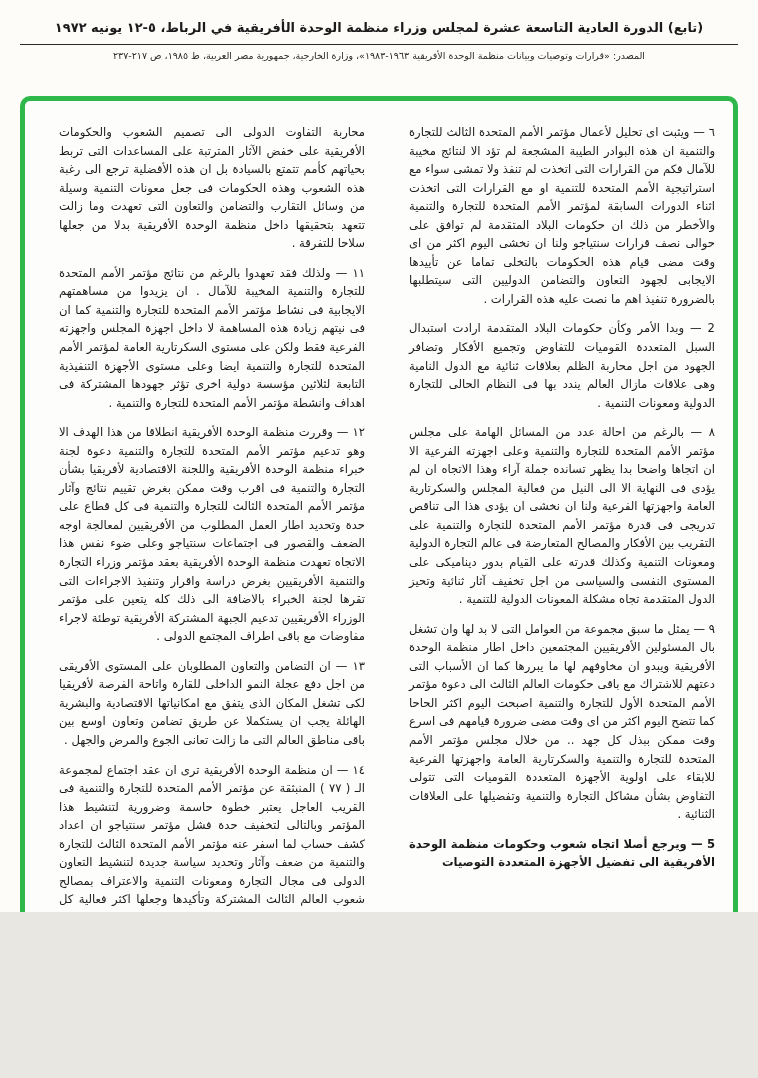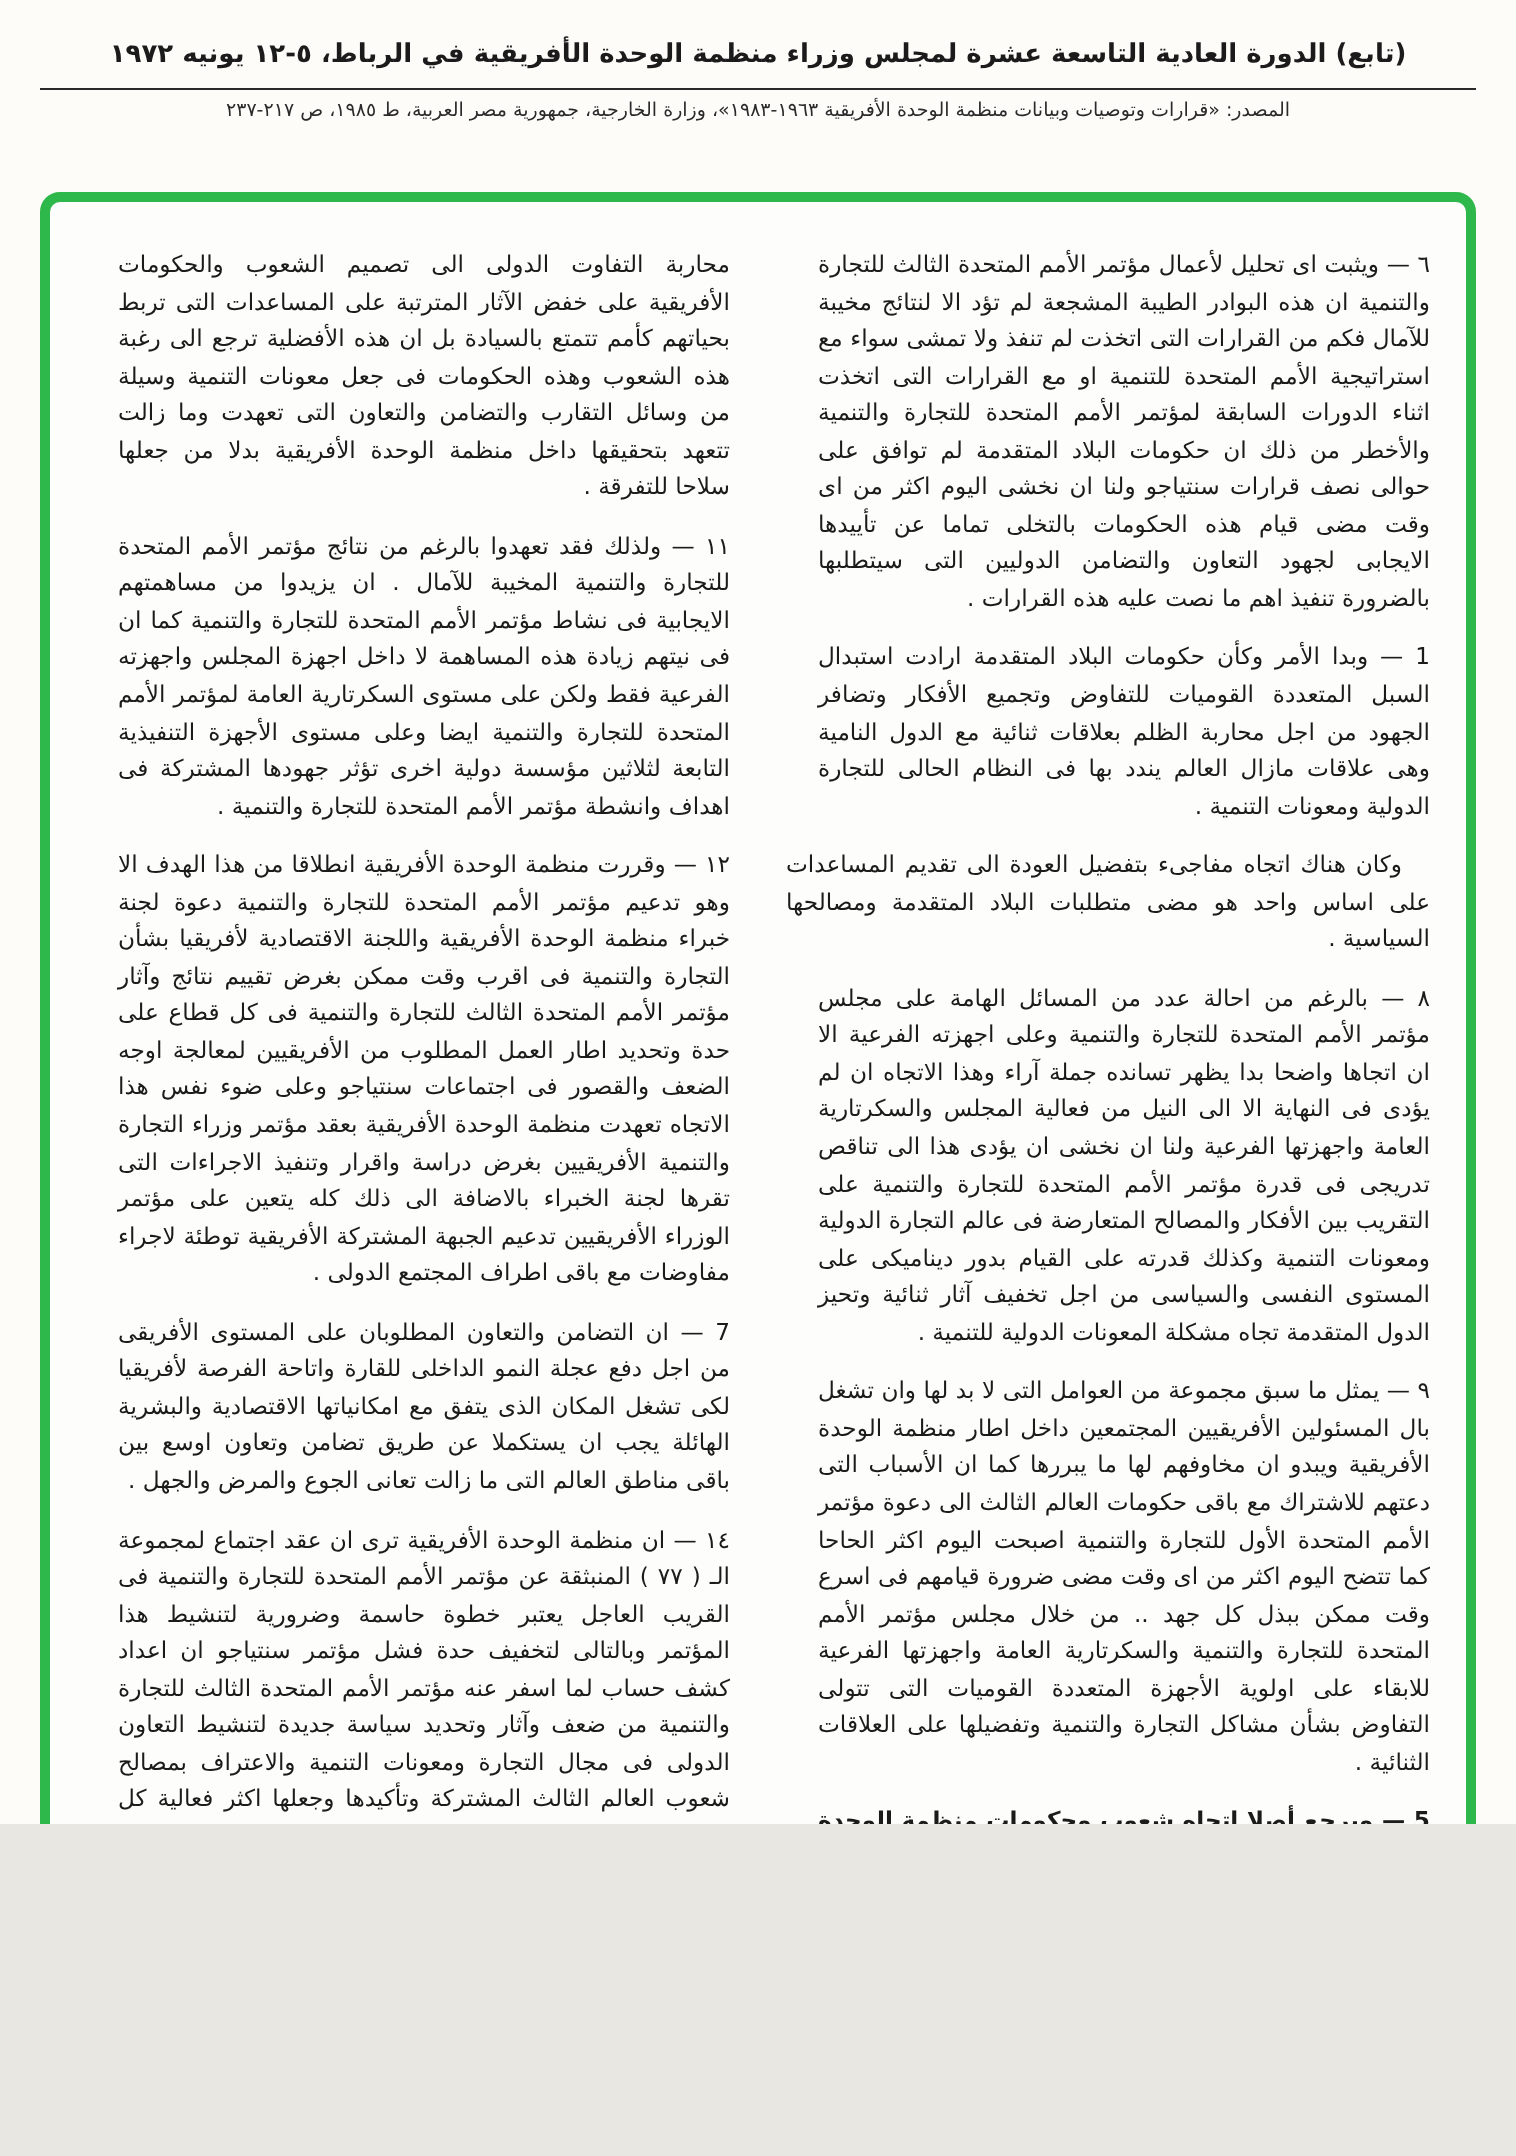--- a/index.html
+++ b/index.html
@@ -98,32 +98,31 @@
     <div class="header-title">(تابع) الدورة العادية التاسعة عشرة لمجلس وزراء منظمة الوحدة الأفريقية في الرباط، ٥-١٢ يونيه ١٩٧٢</div>
     <div class="header-rule"></div>
     <div class="source-line">المصدر: «قرارات وتوصيات وبيانات منظمة الوحدة الأفريقية ١٩٦٣-١٩٨٣»، وزارة الخارجية، جمهورية مصر العربية، ط ١٩٨٥، ص ٢١٧-٢٣٧</div>
   </div>
 
   <div class="content-frame">
     <div class="columns">
 
       <div class="column">
         <p class="no-indent">٦ — ويثبت اى تحليل لأعمال مؤتمر الأمم المتحدة الثالث للتجارة والتنمية ان هذه البوادر الطيبة المشجعة لم تؤد الا لنتائج مخيبة للآمال فكم من القرارات التى اتخذت لم تنفذ ولا تمشى سواء مع استراتيجية الأمم المتحدة للتنمية او مع القرارات التى اتخذت اثناء الدورات السابقة لمؤتمر الأمم المتحدة للتجارة والتنمية والأخطر من ذلك ان حكومات البلاد المتقدمة لم توافق على حوالى نصف قرارات سنتياجو ولنا ان نخشى اليوم اكثر من اى وقت مضى قيام هذه الحكومات بالتخلى تماما عن تأييدها الايجابى لجهود التعاون والتضامن الدوليين التى سيتطلبها بالضرورة تنفيذ اهم ما نصت عليه هذه القرارات .</p>
-        <p class="no-indent">1 — وبدا الأمر وكأن حكومات البلاد المتقدمة ارادت استبدال السبل المتعددة القوميات للتفاوض وتجميع الأفكار وتضافر الجهود من اجل محاربة الظلم بعلاقات ثنائية مع الدول النامية وهى علاقات مازال العالم يندد بها فى النظام الحالى للتجارة الدولية ومعونات التنمية .</p>
-        <p>وكان هناك اتجاه مفاجىء بتفضيل العودة الى تقديم المساعدات على اساس واحد هو مضى متطلبات البلاد المتقدمة ومصالحها السياسية .</p>
+        <p class="no-indent">2 — وبدا الأمر وكأن حكومات البلاد المتقدمة ارادت استبدال السبل المتعددة القوميات للتفاوض وتجميع الأفكار وتضافر الجهود من اجل محاربة الظلم بعلاقات ثنائية مع الدول النامية وهى علاقات مازال العالم يندد بها فى النظام الحالى للتجارة الدولية ومعونات التنمية .</p>
         <p class="no-indent">٨ — بالرغم من احالة عدد من المسائل الهامة على مجلس مؤتمر الأمم المتحدة للتجارة والتنمية وعلى اجهزته الفرعية الا ان اتجاها واضحا بدا يظهر تسانده جملة آراء وهذا الاتجاه ان لم يؤدى فى النهاية الا الى النيل من فعالية المجلس والسكرتارية العامة واجهزتها الفرعية ولنا ان نخشى ان يؤدى هذا الى تناقص تدريجى فى قدرة مؤتمر الأمم المتحدة للتجارة والتنمية على التقريب بين الأفكار والمصالح المتعارضة فى عالم التجارة الدولية ومعونات التنمية وكذلك قدرته على القيام بدور ديناميكى على المستوى النفسى والسياسى من اجل تخفيف آثار ثنائية وتحيز الدول المتقدمة تجاه مشكلة المعونات الدولية للتنمية .</p>
         <p class="no-indent">٩ — يمثل ما سبق مجموعة من العوامل التى لا بد لها وان تشغل بال المسئولين الأفريقيين المجتمعين داخل اطار منظمة الوحدة الأفريقية ويبدو ان مخاوفهم لها ما يبررها كما ان الأسباب التى دعتهم للاشتراك مع باقى حكومات العالم الثالث الى دعوة مؤتمر الأمم المتحدة الأول للتجارة والتنمية اصبحت اليوم اكثر الحاحا كما تتضح اليوم اكثر من اى وقت مضى ضرورة قيامهم فى اسرع وقت ممكن ببذل كل جهد .. من خلال مجلس مؤتمر الأمم المتحدة للتجارة والتنمية والسكرتارية العامة واجهزتها الفرعية للابقاء على اولوية الأجهزة المتعددة القوميات التى تتولى التفاوض بشأن مشاكل التجارة والتنمية وتفضيلها على العلاقات الثنائية .</p>
         <p class="no-indent bold">5 — ويرجع أصلا اتجاه شعوب وحكومات منظمة الوحدة الأفريقية الى تفضيل الأجهزة المتعددة التوصيات</p>
       </div>
 
       <div class="column">
         <p class="no-indent">محاربة التفاوت الدولى الى تصميم الشعوب والحكومات الأفريقية على خفض الآثار المترتبة على المساعدات التى تربط بحياتهم كأمم تتمتع بالسيادة بل ان هذه الأفضلية ترجع الى رغبة هذه الشعوب وهذه الحكومات فى جعل معونات التنمية وسيلة من وسائل التقارب والتضامن والتعاون التى تعهدت وما زالت تتعهد بتحقيقها داخل منظمة الوحدة الأفريقية بدلا من جعلها سلاحا للتفرقة .</p>
         <p class="no-indent">١١ — ولذلك فقد تعهدوا بالرغم من نتائج مؤتمر الأمم المتحدة للتجارة والتنمية المخيبة للآمال . ان يزيدوا من مساهمتهم الايجابية فى نشاط مؤتمر الأمم المتحدة للتجارة والتنمية كما ان فى نيتهم زيادة هذه المساهمة لا داخل اجهزة المجلس واجهزته الفرعية فقط ولكن على مستوى السكرتارية العامة لمؤتمر الأمم المتحدة للتجارة والتنمية ايضا وعلى مستوى الأجهزة التنفيذية التابعة لثلاثين مؤسسة دولية اخرى تؤثر جهودها المشتركة فى اهداف وانشطة مؤتمر الأمم المتحدة للتجارة والتنمية .</p>
         <p class="no-indent">١٢ — وقررت منظمة الوحدة الأفريقية انطلاقا من هذا الهدف الا وهو تدعيم مؤتمر الأمم المتحدة للتجارة والتنمية دعوة لجنة خبراء منظمة الوحدة الأفريقية واللجنة الاقتصادية لأفريقيا بشأن التجارة والتنمية فى اقرب وقت ممكن بغرض تقييم نتائج وآثار مؤتمر الأمم المتحدة الثالث للتجارة والتنمية فى كل قطاع على حدة وتحديد اطار العمل المطلوب من الأفريقيين لمعالجة اوجه الضعف والقصور فى اجتماعات سنتياجو وعلى ضوء نفس هذا الاتجاه تعهدت منظمة الوحدة الأفريقية بعقد مؤتمر وزراء التجارة والتنمية الأفريقيين بغرض دراسة واقرار وتنفيذ الاجراءات التى تقرها لجنة الخبراء بالاضافة الى ذلك كله يتعين على مؤتمر الوزراء الأفريقيين تدعيم الجبهة المشتركة الأفريقية توطئة لاجراء مفاوضات مع باقى اطراف المجتمع الدولى .</p>
-        <p class="no-indent">7 — ان التضامن والتعاون المطلوبان على المستوى الأفريقى من اجل دفع عجلة النمو الداخلى للقارة واتاحة الفرصة لأفريقيا لكى تشغل المكان الذى يتفق مع امكانياتها الاقتصادية والبشرية الهائلة يجب ان يستكملا عن طريق تضامن وتعاون اوسع بين باقى مناطق العالم التى ما زالت تعانى الجوع والمرض والجهل .</p>
+        <p class="no-indent">١٣ — ان التضامن والتعاون المطلوبان على المستوى الأفريقى من اجل دفع عجلة النمو الداخلى للقارة واتاحة الفرصة لأفريقيا لكى تشغل المكان الذى يتفق مع امكانياتها الاقتصادية والبشرية الهائلة يجب ان يستكملا عن طريق تضامن وتعاون اوسع بين باقى مناطق العالم التى ما زالت تعانى الجوع والمرض والجهل .</p>
         <p class="no-indent">١٤ — ان منظمة الوحدة الأفريقية ترى ان عقد اجتماع لمجموعة الـ ( ٧٧ ) المنبثقة عن مؤتمر الأمم المتحدة للتجارة والتنمية فى القريب العاجل يعتبر خطوة حاسمة وضرورية لتنشيط هذا المؤتمر وبالتالى لتخفيف حدة فشل مؤتمر سنتياجو ان اعداد كشف حساب لما اسفر عنه مؤتمر الأمم المتحدة الثالث للتجارة والتنمية من ضعف وآثار وتحديد سياسة جديدة لتنشيط التعاون الدولى فى مجال التجارة ومعونات التنمية والاعتراف بمصالح شعوب العالم الثالث المشتركة وتأكيدها وجعلها اكثر فعالية كل ذلك يفرض</p>
       </div>
 
     </div>
   </div>
 
 
 </div>
 
 </body></html>

